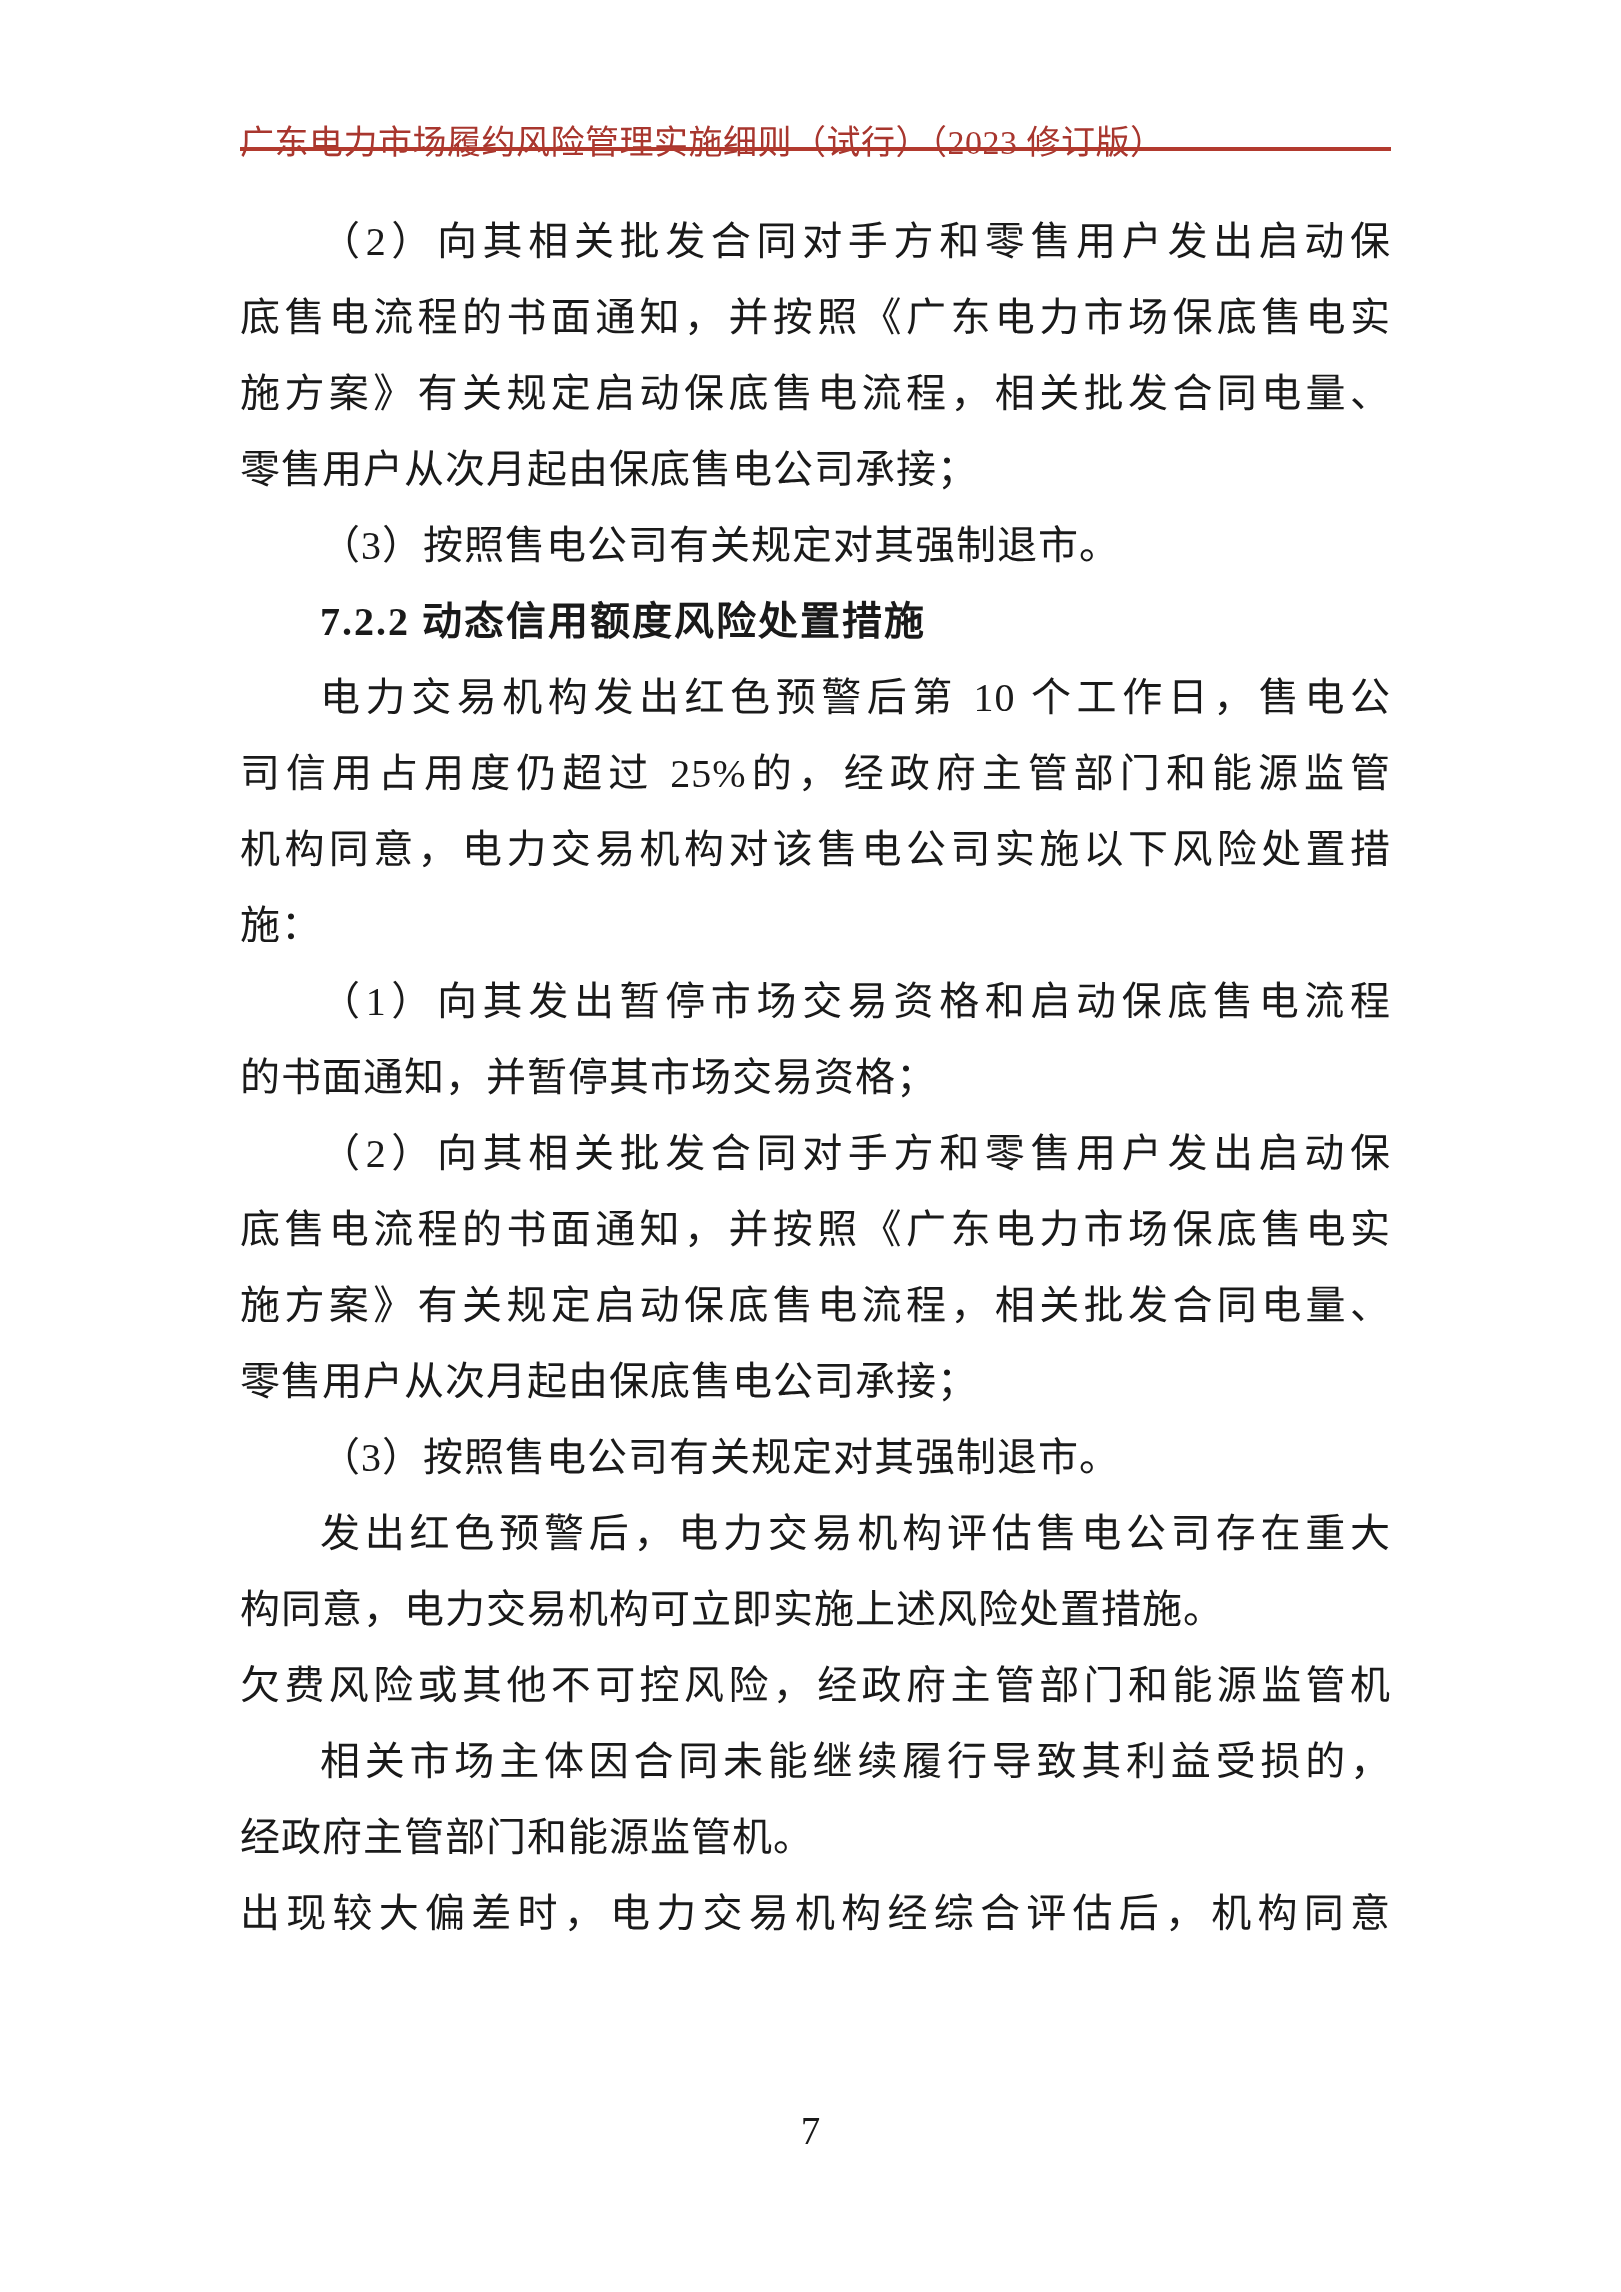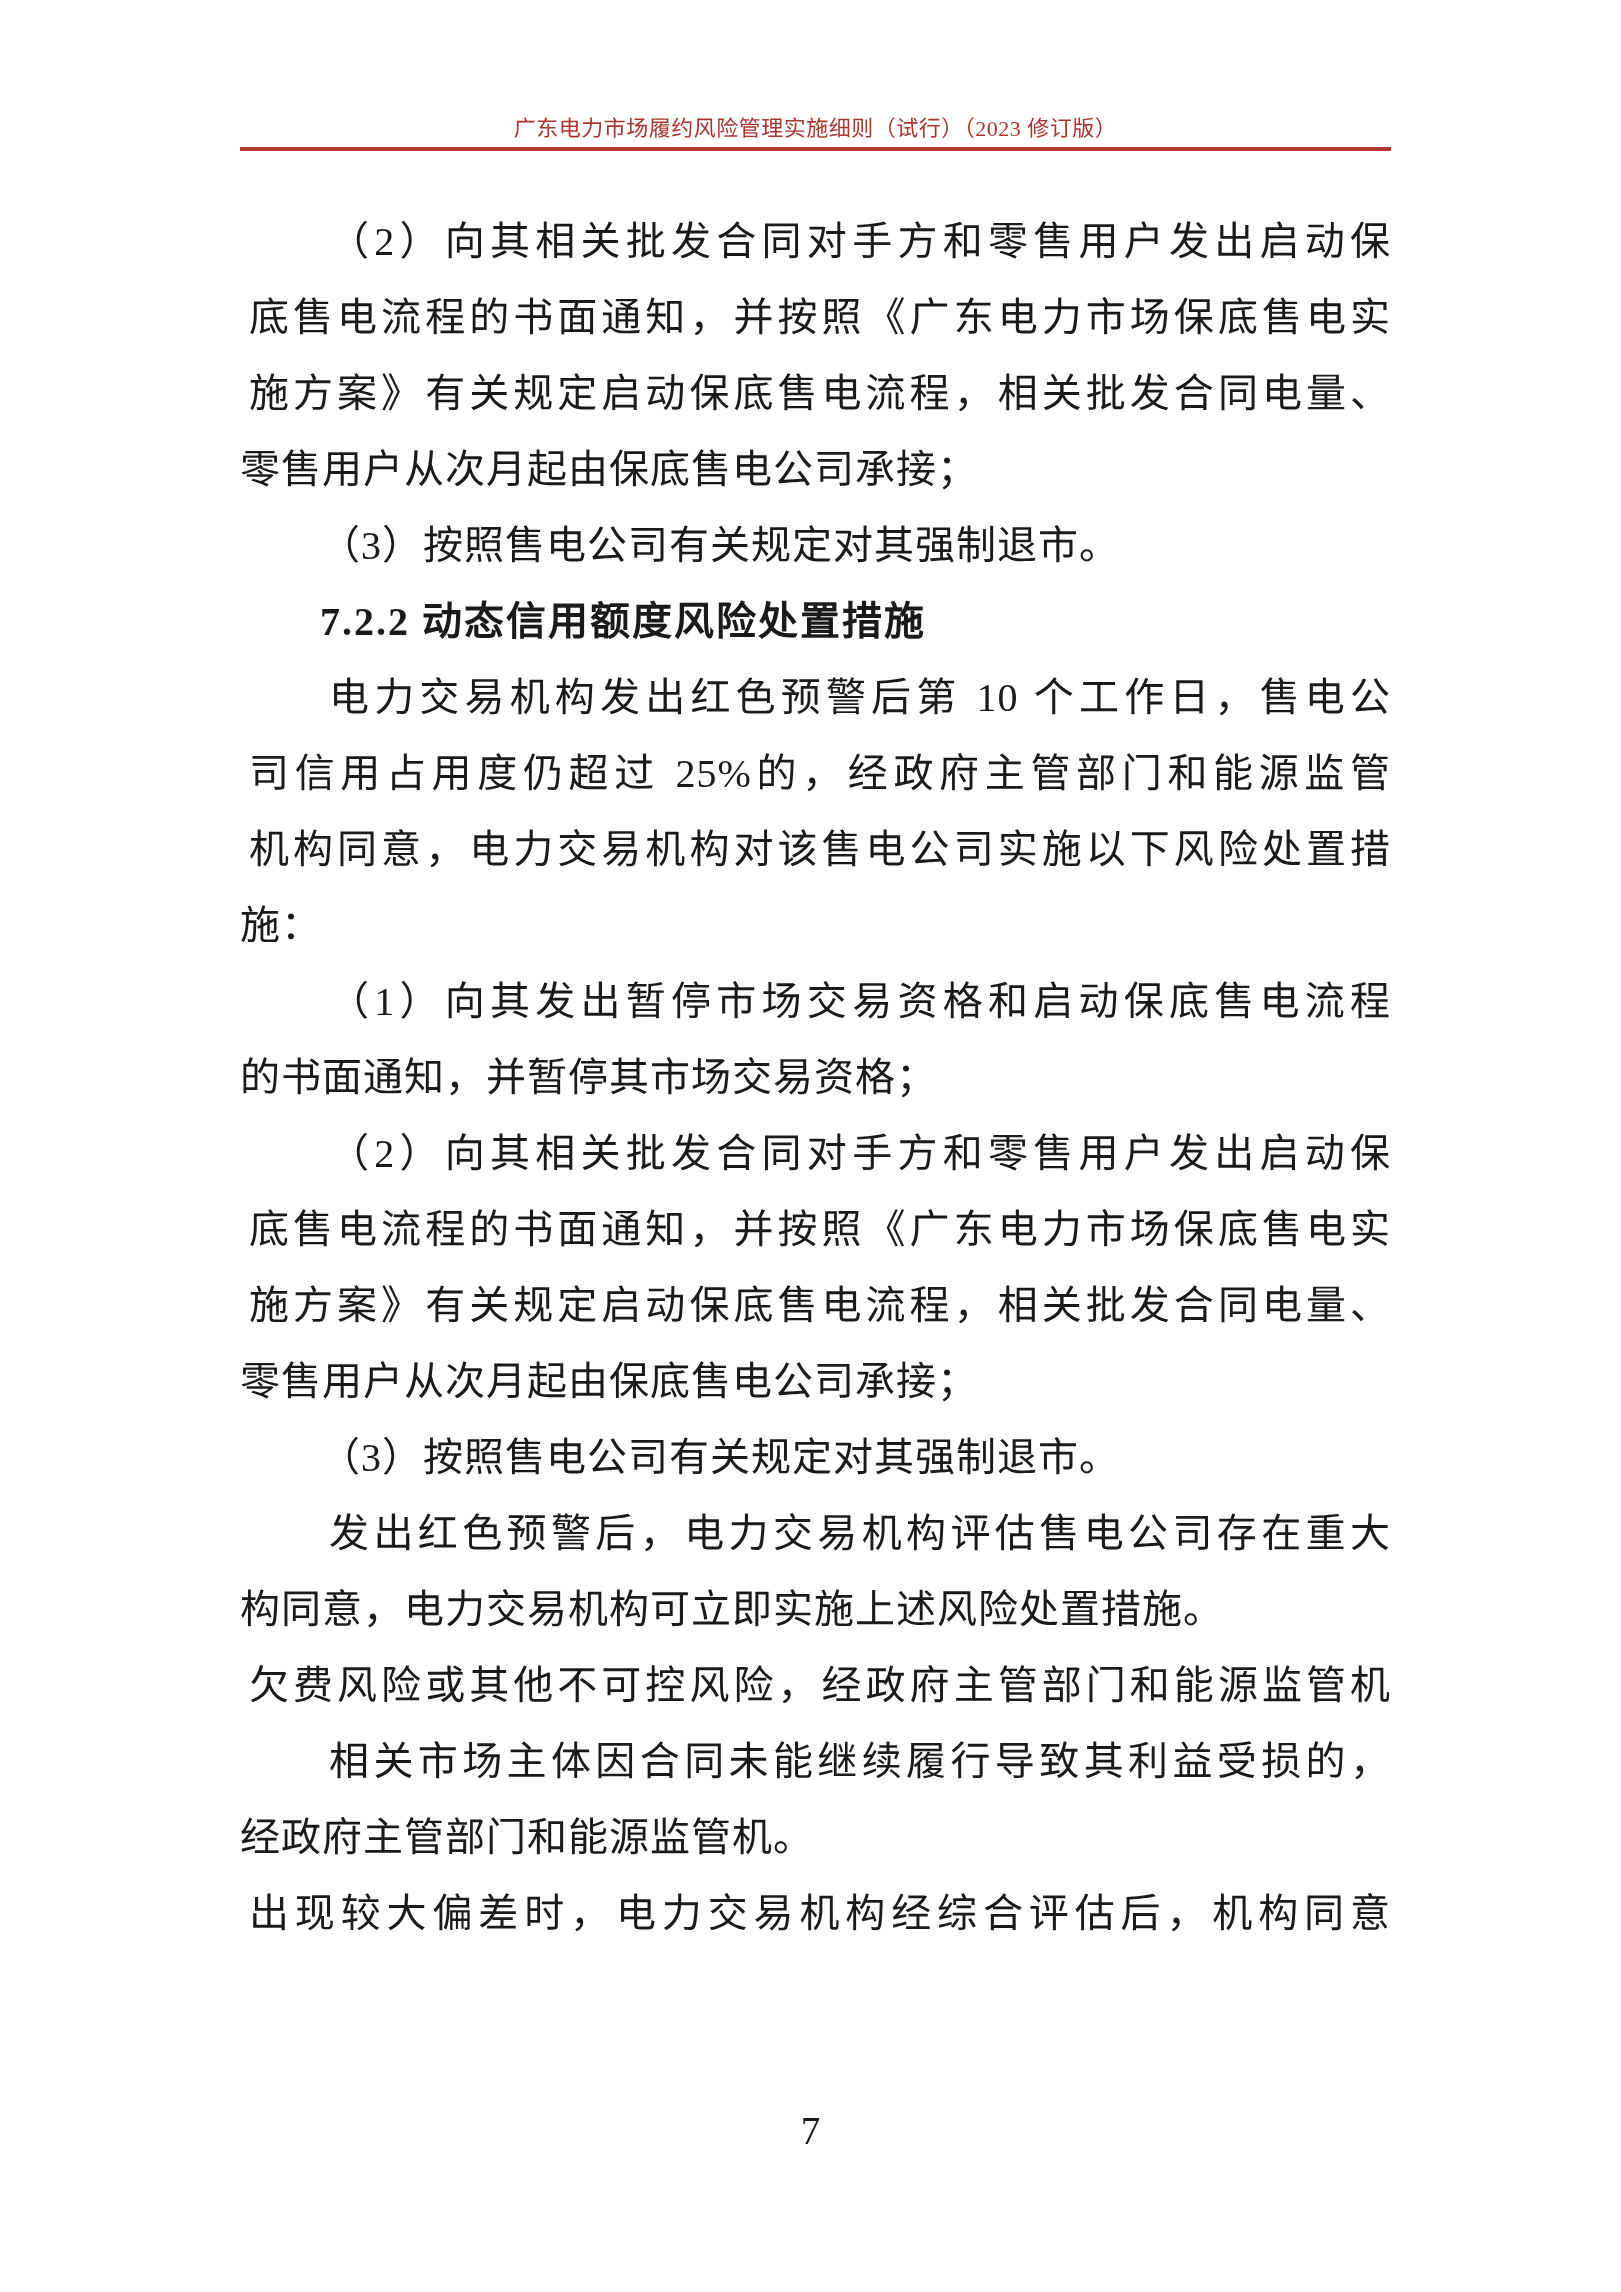--- a/index.html
+++ b/index.html
@@ -12,44 +12,43 @@
   html,body{margin:0;padding:0;}
   body{
     width:1621px;height:2293px;
     background:var(--page-bg);
     position:relative;
     font-family:"Liberation Serif","DejaVu Serif",serif;
     color:var(--body-text);
   }
   .page{position:absolute;inset:0;overflow:hidden;}
   .header-title{
-    position:absolute;top:114px;left:240px;right:230px;
-    text-align:center;
-    font-size:22px;line-height:29px;
+    position:absolute;top:128px;left:240px;right:230px;
+    text-align:left;
+    font-size:34px;line-height:29px;
     letter-spacing:0.5px;
     color:var(--header-text);
     white-space:nowrap;
   }
   .header-rule{
     position:absolute;top:147px;left:240px;right:230px;
     height:3.9px;background:var(--header-rule);
   }
   .body-block{
     position:absolute;top:204px;left:240px;right:230px;
     font-size:40px;
   }
   .line{
     height:76px;line-height:76px;
     letter-spacing:1px;
   }
   .line.justify{
     text-align:justify;
     text-align-last:justify;
     text-justify:inter-ideograph;
-    margin-left:9px;
   }
   .line.indent{padding-left:80px;}
   .line.heading{
     font-weight:bold;
     letter-spacing:2px;
   }
   .page-number{
     position:absolute;top:2107px;left:0;right:0;
     text-align:center;
     font-size:39px;line-height:47px;

